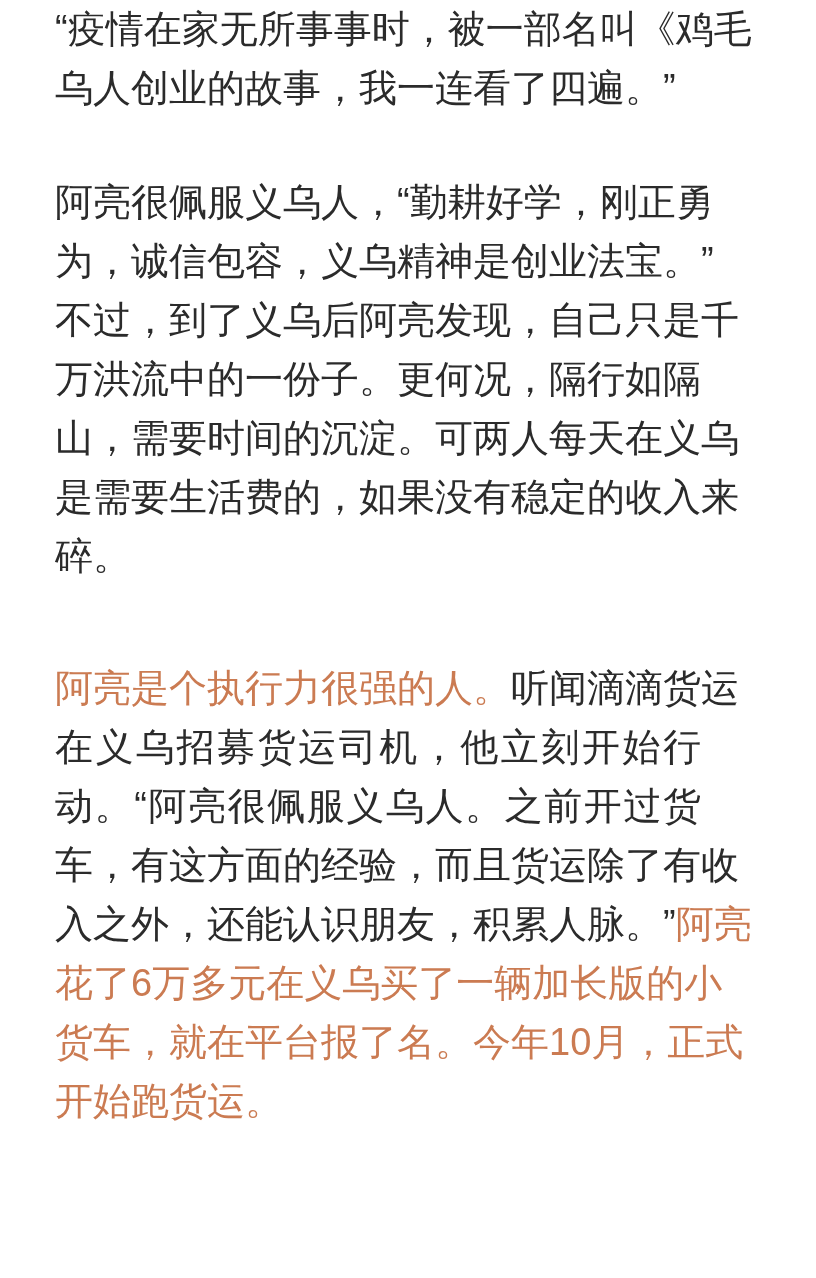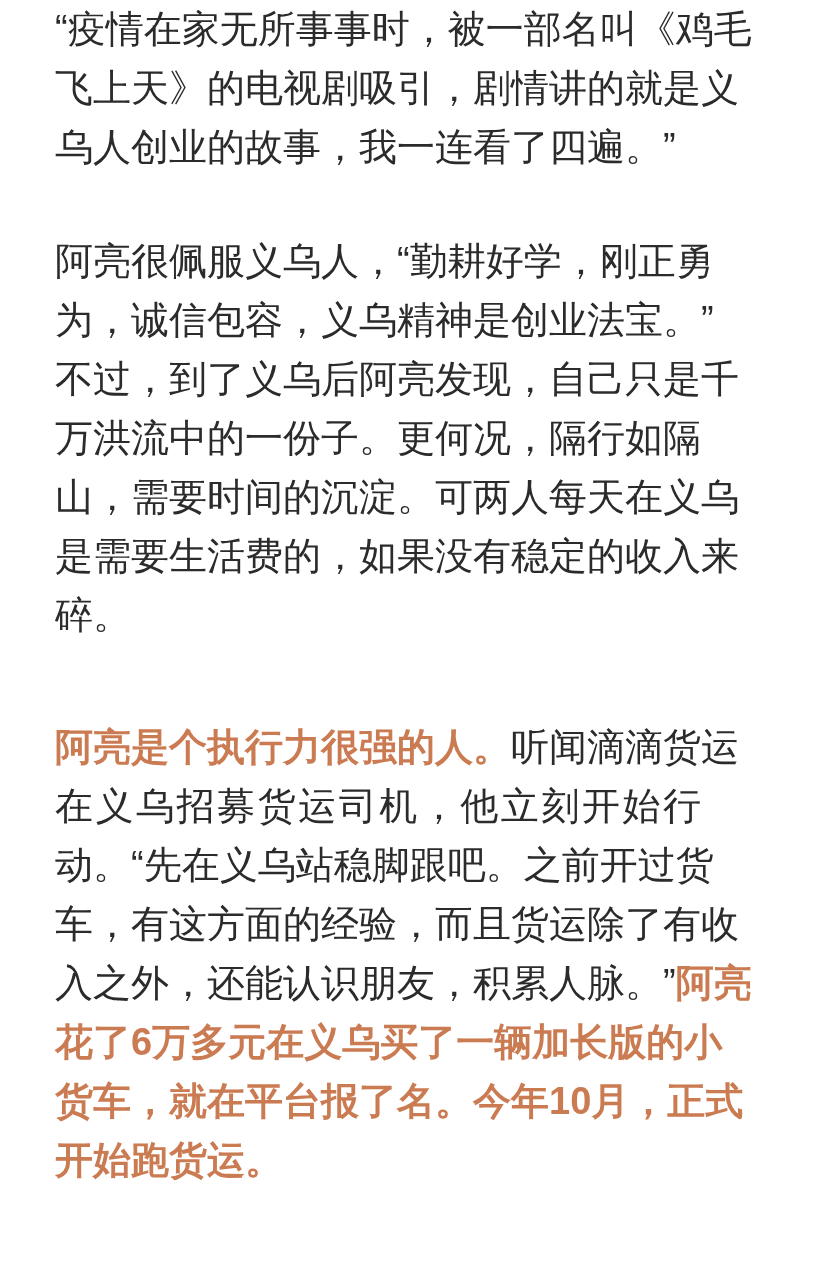--- a/index.html
+++ b/index.html
@@ -34,44 +34,43 @@
     white-space: nowrap;
     overflow: visible;
   }
   .line.last {
     text-align: right;
     text-align-last: left;
   }
   .seg { font-weight: 400; }
   .seg.accent {
     color: #cb7b52;
-    font-weight: 700;
+    font-weight: 400;
   }
 </style>
 </head>
 <body>
 
 <main class="article">
     <div class="para">
       <div class="line"><span class="seg">“疫情在家无所事事时，被一部名叫《鸡毛</span></div>
-      <div class="line"><span class="seg">飞上天》的电视剧吸引，剧情讲的就是义</span></div>
       <div class="line last"><span class="seg">乌人创业的故事，我一连看了四遍。”</span></div>
     </div>
     <div class="para">
       <div class="line"><span class="seg">阿亮很佩服义乌人，“勤耕好学，刚正勇</span></div>
       <div class="line"><span class="seg">为，诚信包容，义乌精神是创业法宝。”</span></div>
       <div class="line"><span class="seg">不过，到了义乌后阿亮发现，自己只是千</span></div>
       <div class="line"><span class="seg">万洪流中的一份子。更何况，隔行如隔</span></div>
       <div class="line"><span class="seg">山，需要时间的沉淀。可两人每天在义乌</span></div>
       <div class="line"><span class="seg">是需要生活费的，如果没有稳定的收入来</span></div>
       <div class="line last"><span class="seg">碎。</span></div>
     </div>
     <div class="para">
       <div class="line"><span class="seg accent">阿亮是个执行力很强的人。</span><span class="seg">听闻滴滴货运</span></div>
       <div class="line"><span class="seg">在义乌招募货运司机，他立刻开始行</span></div>
-      <div class="line"><span class="seg">动。“先在义乌站稳脚跟吧。之前开过货</span></div>
+      <div class="line"><span class="seg">动。“阿亮很佩服义乌人。之前开过货</span></div>
       <div class="line"><span class="seg">车，有这方面的经验，而且货运除了有收</span></div>
       <div class="line"><span class="seg">入之外，还能认识朋友，积累人脉。”</span><span class="seg accent">阿亮</span></div>
       <div class="line"><span class="seg accent">花了6万多元在义乌买了一辆加长版的小</span></div>
       <div class="line"><span class="seg accent">货车，就在平台报了名。今年10月，正式</span></div>
       <div class="line last"><span class="seg accent">开始跑货运。</span></div>
     </div>
   </main>
 
 </body></html>

